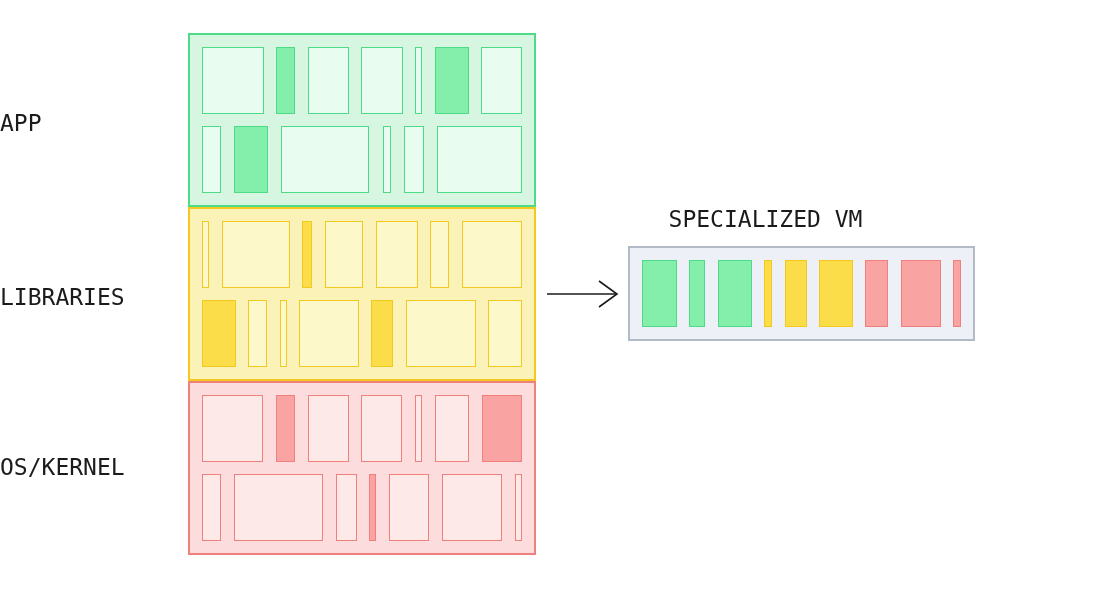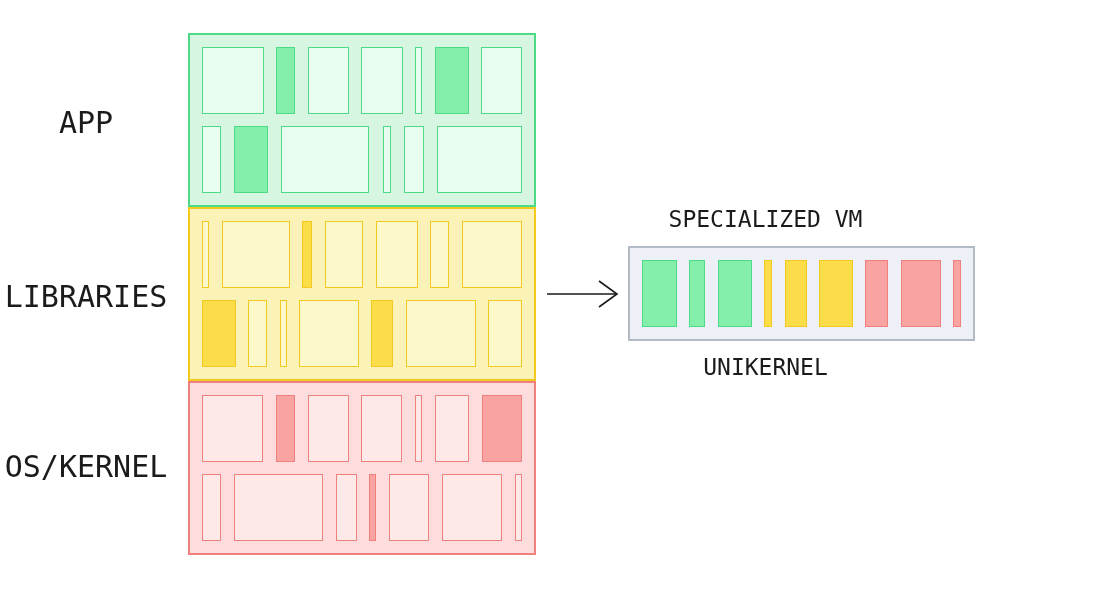--- a/index.html
+++ b/index.html
@@ -15,22 +15,22 @@
     overflow: hidden;
     font-family: "DejaVu Sans Mono", "Liberation Mono", monospace;
     color: #1b1b1b;
   }
   .layer-label {
     position: absolute;
     left: 0;
     width: 172px;
     height: 30px;
     line-height: 30px;
-    text-align: center;
-    font-size: 30px;
+    text-align: left;
+    font-size: 23px;
     white-space: nowrap;
   }
   .stack {
     position: absolute;
     left: 188px;
     top: 33px;
     width: 348px;
   }
   .section {
     box-sizing: border-box;
@@ -175,15 +175,14 @@
       <div class="vm-block" style="width: 16px; border-color: rgb(76, 220, 136); background: rgb(132, 238, 171);"></div>
       <div class="vm-block" style="width: 34px; border-color: rgb(76, 220, 136); background: rgb(132, 238, 171);"></div>
       <div class="vm-block" style="width: 8px; border-color: rgb(243, 200, 31); background: rgb(251, 220, 73);"></div>
       <div class="vm-block" style="width: 22px; border-color: rgb(243, 200, 31); background: rgb(251, 220, 73);"></div>
       <div class="vm-block" style="width: 34px; border-color: rgb(243, 200, 31); background: rgb(251, 220, 73);"></div>
       <div class="vm-block" style="width: 23px; border-color: rgb(240, 128, 123); background: rgb(249, 163, 163);"></div>
       <div class="vm-block" style="width: 40px; border-color: rgb(240, 128, 123); background: rgb(249, 163, 163);"></div>
       <div class="vm-block" style="width: 8px; border-color: rgb(240, 128, 123); background: rgb(249, 163, 163);"></div>
     </div>
 
-  <div class="vm-caption">UNIKERNEL</div>
 
 </div>
 
 </body></html>

